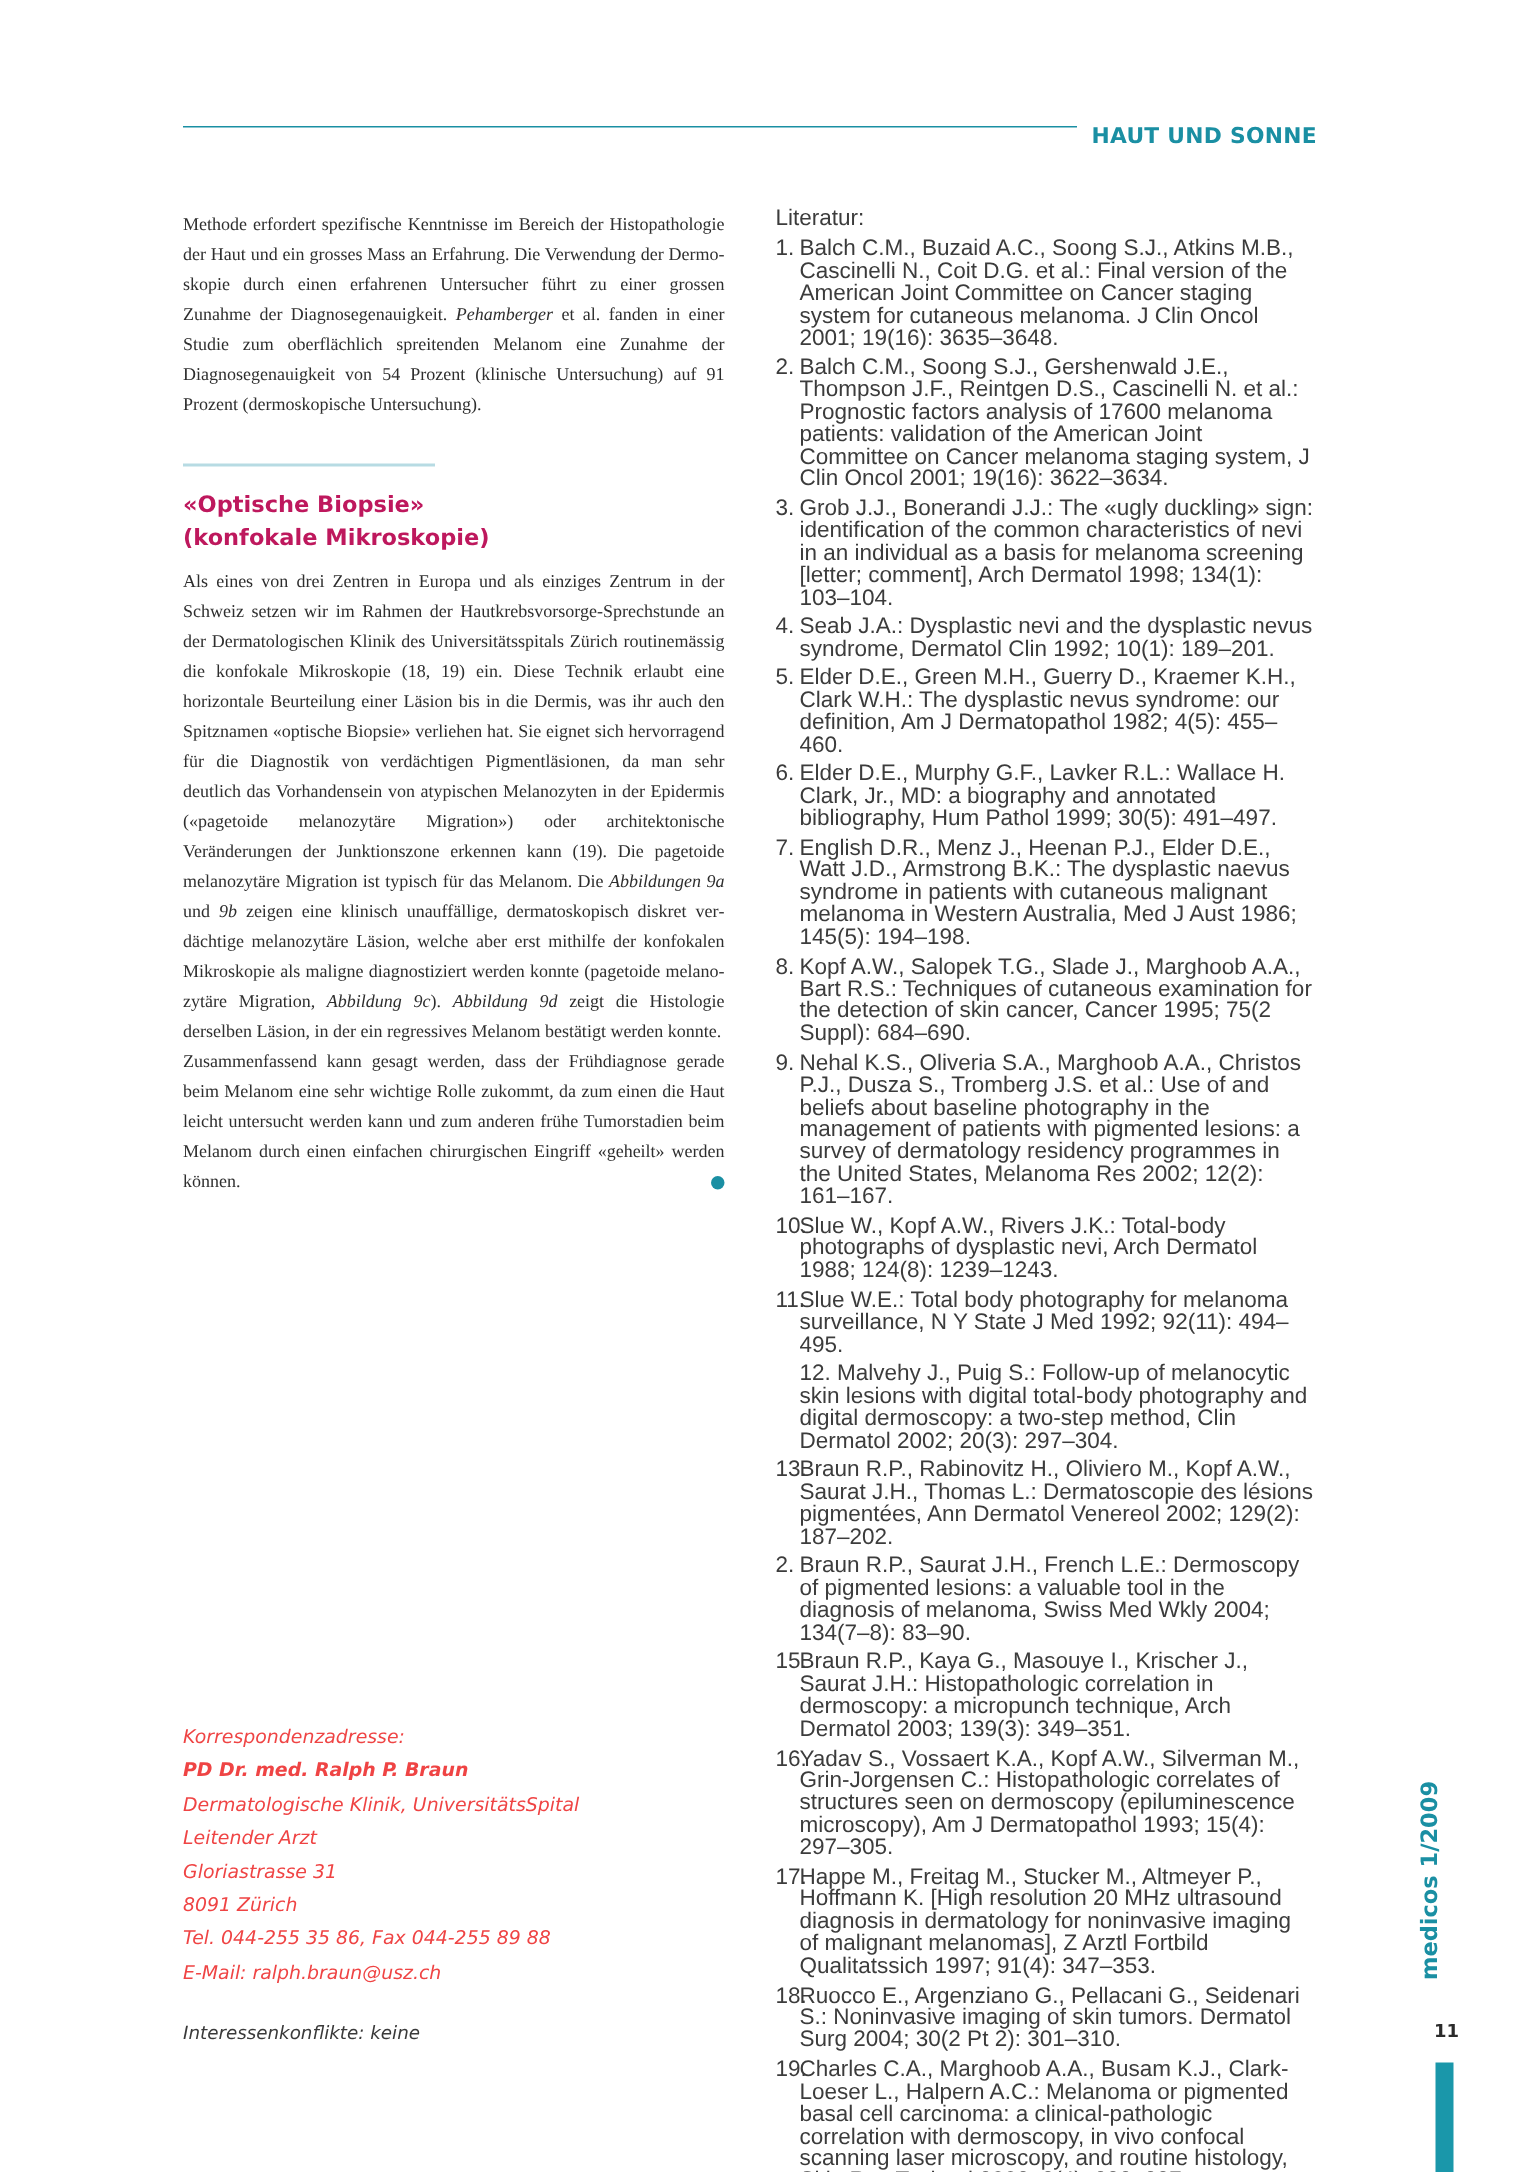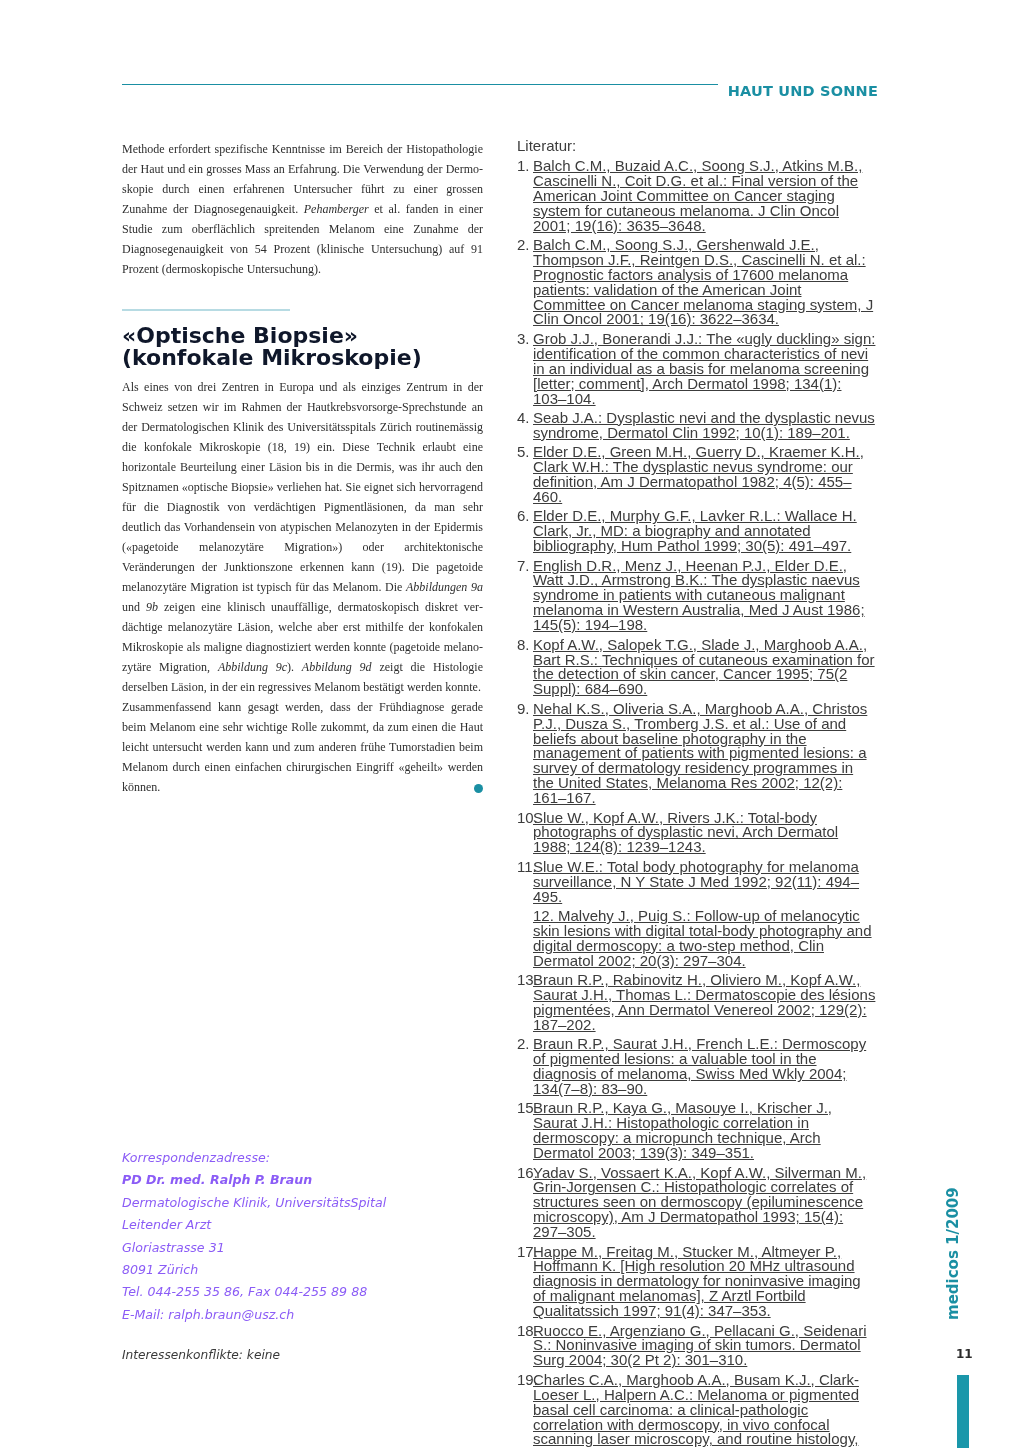--- a/index.html
+++ b/index.html
@@ -6,32 +6,32 @@
     body { width: 1024px; height: 1448px; position: relative; overflow: hidden; color: #2b2b2b; }
 
     .header-rule { position: absolute; left: 122px; top: 84px; width: 596px; height: 1px; background: #1a8fa3; }
     .header-title { position: absolute; right: 146px; top: 81px; font-family: "DejaVu Sans", sans-serif; font-weight: bold; font-size: 14.5px; letter-spacing: 0.2px; color: #1a8fa3; line-height: 20px; }
 
     .col-left { position: absolute; left: 122px; top: 139px; width: 361px; }
     .body-text { font-family: "Liberation Serif", serif; font-size: 12px; line-height: 20px; text-align: justify; color: #2e2e2e; margin: 0; hyphens: manual; }
     .body-text em { font-style: italic; }
 
     .section-rule { width: 168px; height: 2px; background: #b7dbe3; margin: 30px 0 14px 0; }
-    .section-heading { font-family: "DejaVu Sans", sans-serif; font-weight: bold; font-size: 22px; line-height: 22px; color: #0f172a; margin: 0 0 8px 0; }
+    .section-heading { font-family: "DejaVu Sans", sans-serif; font-weight: bold; font-size: 15px; line-height: 22px; color: #be185d; margin: 0 0 8px 0; }
     .end-dot { display: inline-block; width: 9px; height: 9px; border-radius: 50%; background: #1a8fa3; float: right; margin-top: 7px; }
 
-    .contact { position: absolute; left: 122px; top: 1147px; width: 361px; font-family: "DejaVu Sans", sans-serif; font-style: italic; font-size: 12.6px; line-height: 22.4px; color: #8b5cf6; }
+    .contact { position: absolute; left: 122px; top: 1147px; width: 361px; font-family: "DejaVu Sans", sans-serif; font-style: italic; font-size: 12.6px; line-height: 22.4px; color: #ef4444; }
     .contact .name { font-weight: bold; }
     .conflict { position: absolute; left: 122px; top: 1348px; font-family: "DejaVu Sans", sans-serif; font-style: italic; font-size: 12.2px; color: #3a3a3a; }
 
     .col-right { position: absolute; left: 517px; top: 139px; width: 360px; font-family: "Liberation Sans", sans-serif; font-size: 15px; line-height: 14.9px; color: #3c3c3c; }
     .lit-title { margin: 0 0 5px 0; }
     .ref { display: flex; margin: 0 0 4.5px 0; }
     .ref-num { width: 16px; flex: 0 0 16px; }
-    .ref-text { flex: 1; text-decoration: underline; }
+    .ref-text { flex: 1; }
     .ref.plain .ref-text { padding-left: 16px; }
 
     .side-label { position: absolute; left: 944px; top: 1320px; transform: rotate(-90deg); transform-origin: left top; font-family: "DejaVu Sans", sans-serif; font-weight: bold; font-size: 15px; color: #1a8fa3; white-space: nowrap; }
     .page-number { position: absolute; left: 956px; top: 1347px; font-family: "DejaVu Sans", sans-serif; font-weight: bold; font-size: 12px; color: #2b2b2b; }
     .side-bar { position: absolute; left: 957px; top: 1375px; width: 12px; height: 73px; background: #1a97aa; }
   </style>
 </head>
 <body>
 
 <div class="header-rule"></div>

